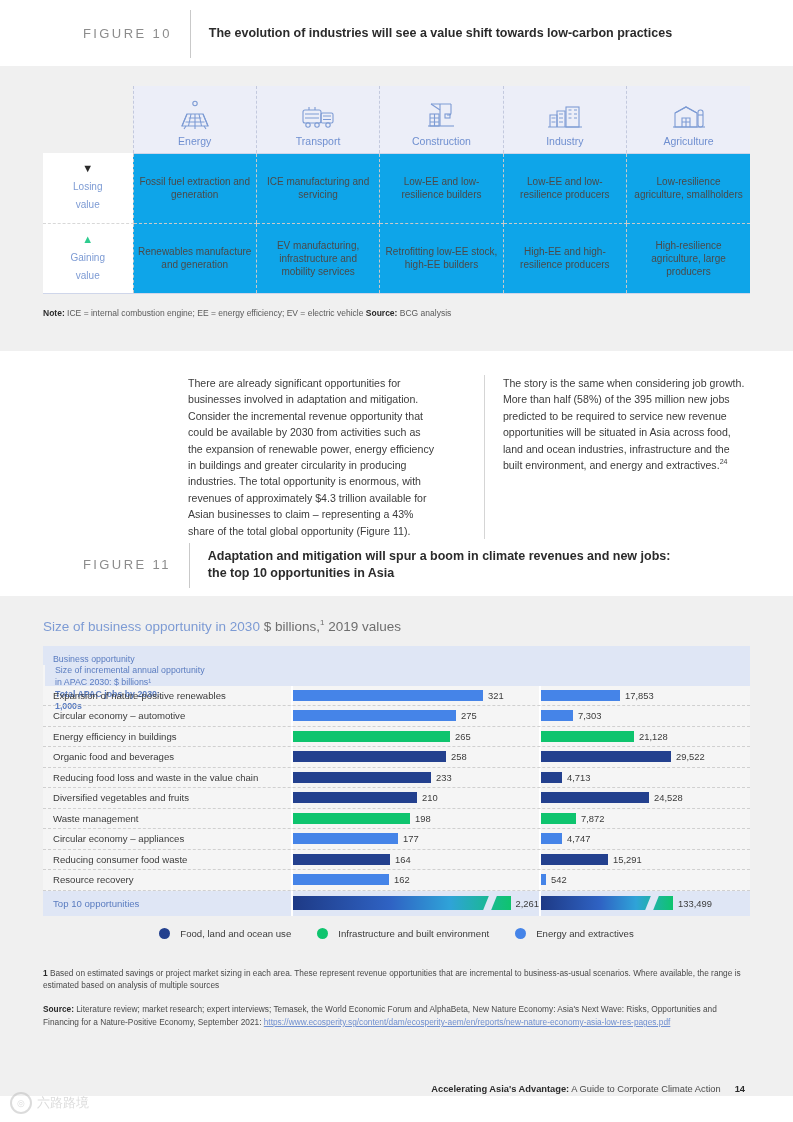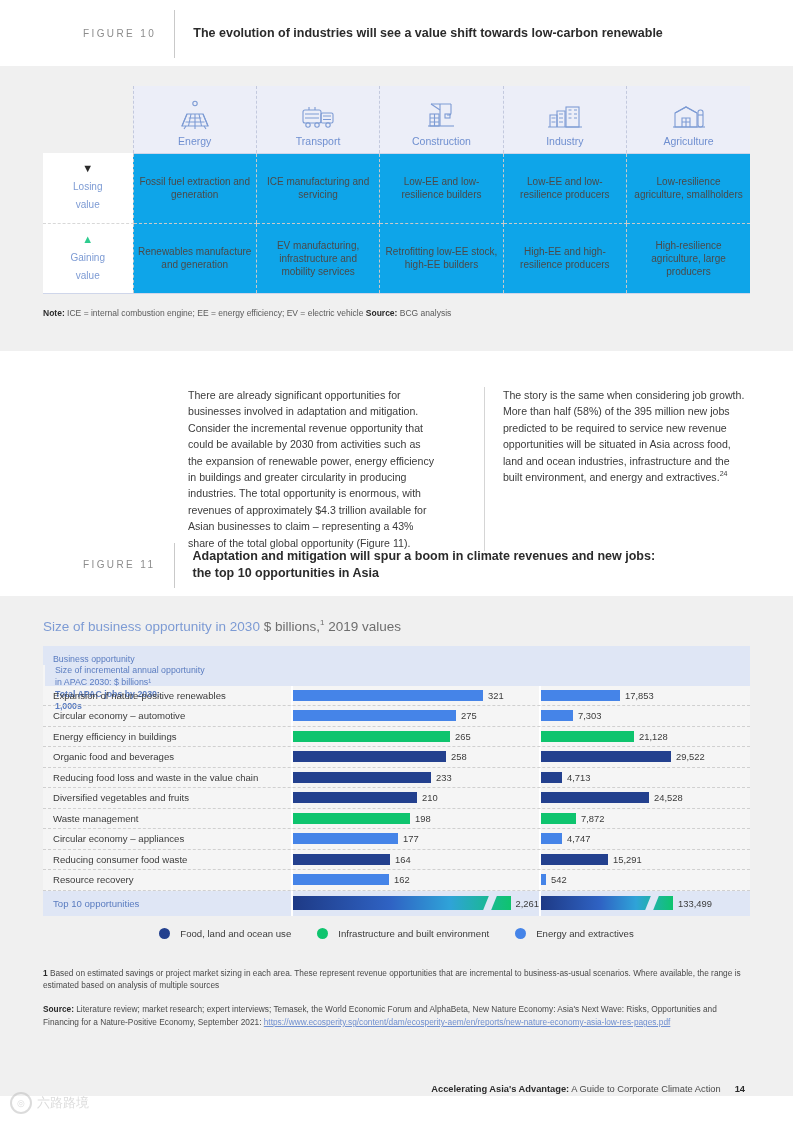--- a/index.html
+++ b/index.html
@@ -14,21 +14,21 @@
 
   
   .fig-header {
     height: 66px;
     background: #ffffff;
     display: flex;
     align-items: center;
     padding-left: 83px;
   }
   .fig-label {
-    font-size: 10px;
+    font-size: 13px;
     letter-spacing: 2.4px;
     color: #8c8c8c;
     white-space: nowrap;
   }
   .fig-divider {
     width: 1px;
     background: #c9c9c9;
     margin: 0 18px;
     align-self: stretch;
     margin-top: 10px;
@@ -102,21 +102,21 @@
   .note-line b { color: #2b2b2b; }
 
   
   .text-section {
     background: #ffffff;
     padding: 24px 0 0 0;
     height: 182px;
   }
   .cols {
     width: 707px;
-    margin: 12px auto;
+    margin: 0 auto;
     display: flex;
     padding-left: 145px;
     gap: 28px;
   }
   .col-a { width: 285px; padding-right: 18px; }
   .col-b { width: 283px; padding-left: 18px; border-left: 1px solid #d5d5d5; }
   .bodytext {
     font-size: 10.6px;
     line-height: 1.55;
     color: #3b3b3b;
@@ -281,21 +281,21 @@
     display: flex; align-items: center; justify-content: center;
   }
   .wm-text { font-size: 13px; color: #b9b9b9; }
 </style>
 </head>
 <body>
 
 <div class="fig-header">
   <div class="fig-label">FIGURE 10</div>
   <div class="fig-divider"></div>
-  <div class="fig-title">The evolution of industries will see a value shift towards low-carbon renewable</div>
+  <div class="fig-title">The evolution of industries will see a value shift towards low-carbon practices</div>
 </div>
 
 <div class="fig10-band band-grey">
 
   <table class="matrix">
     <tbody>
         <tr>
       <td class="m-corner"></td>
 
       <td class="m-head">

